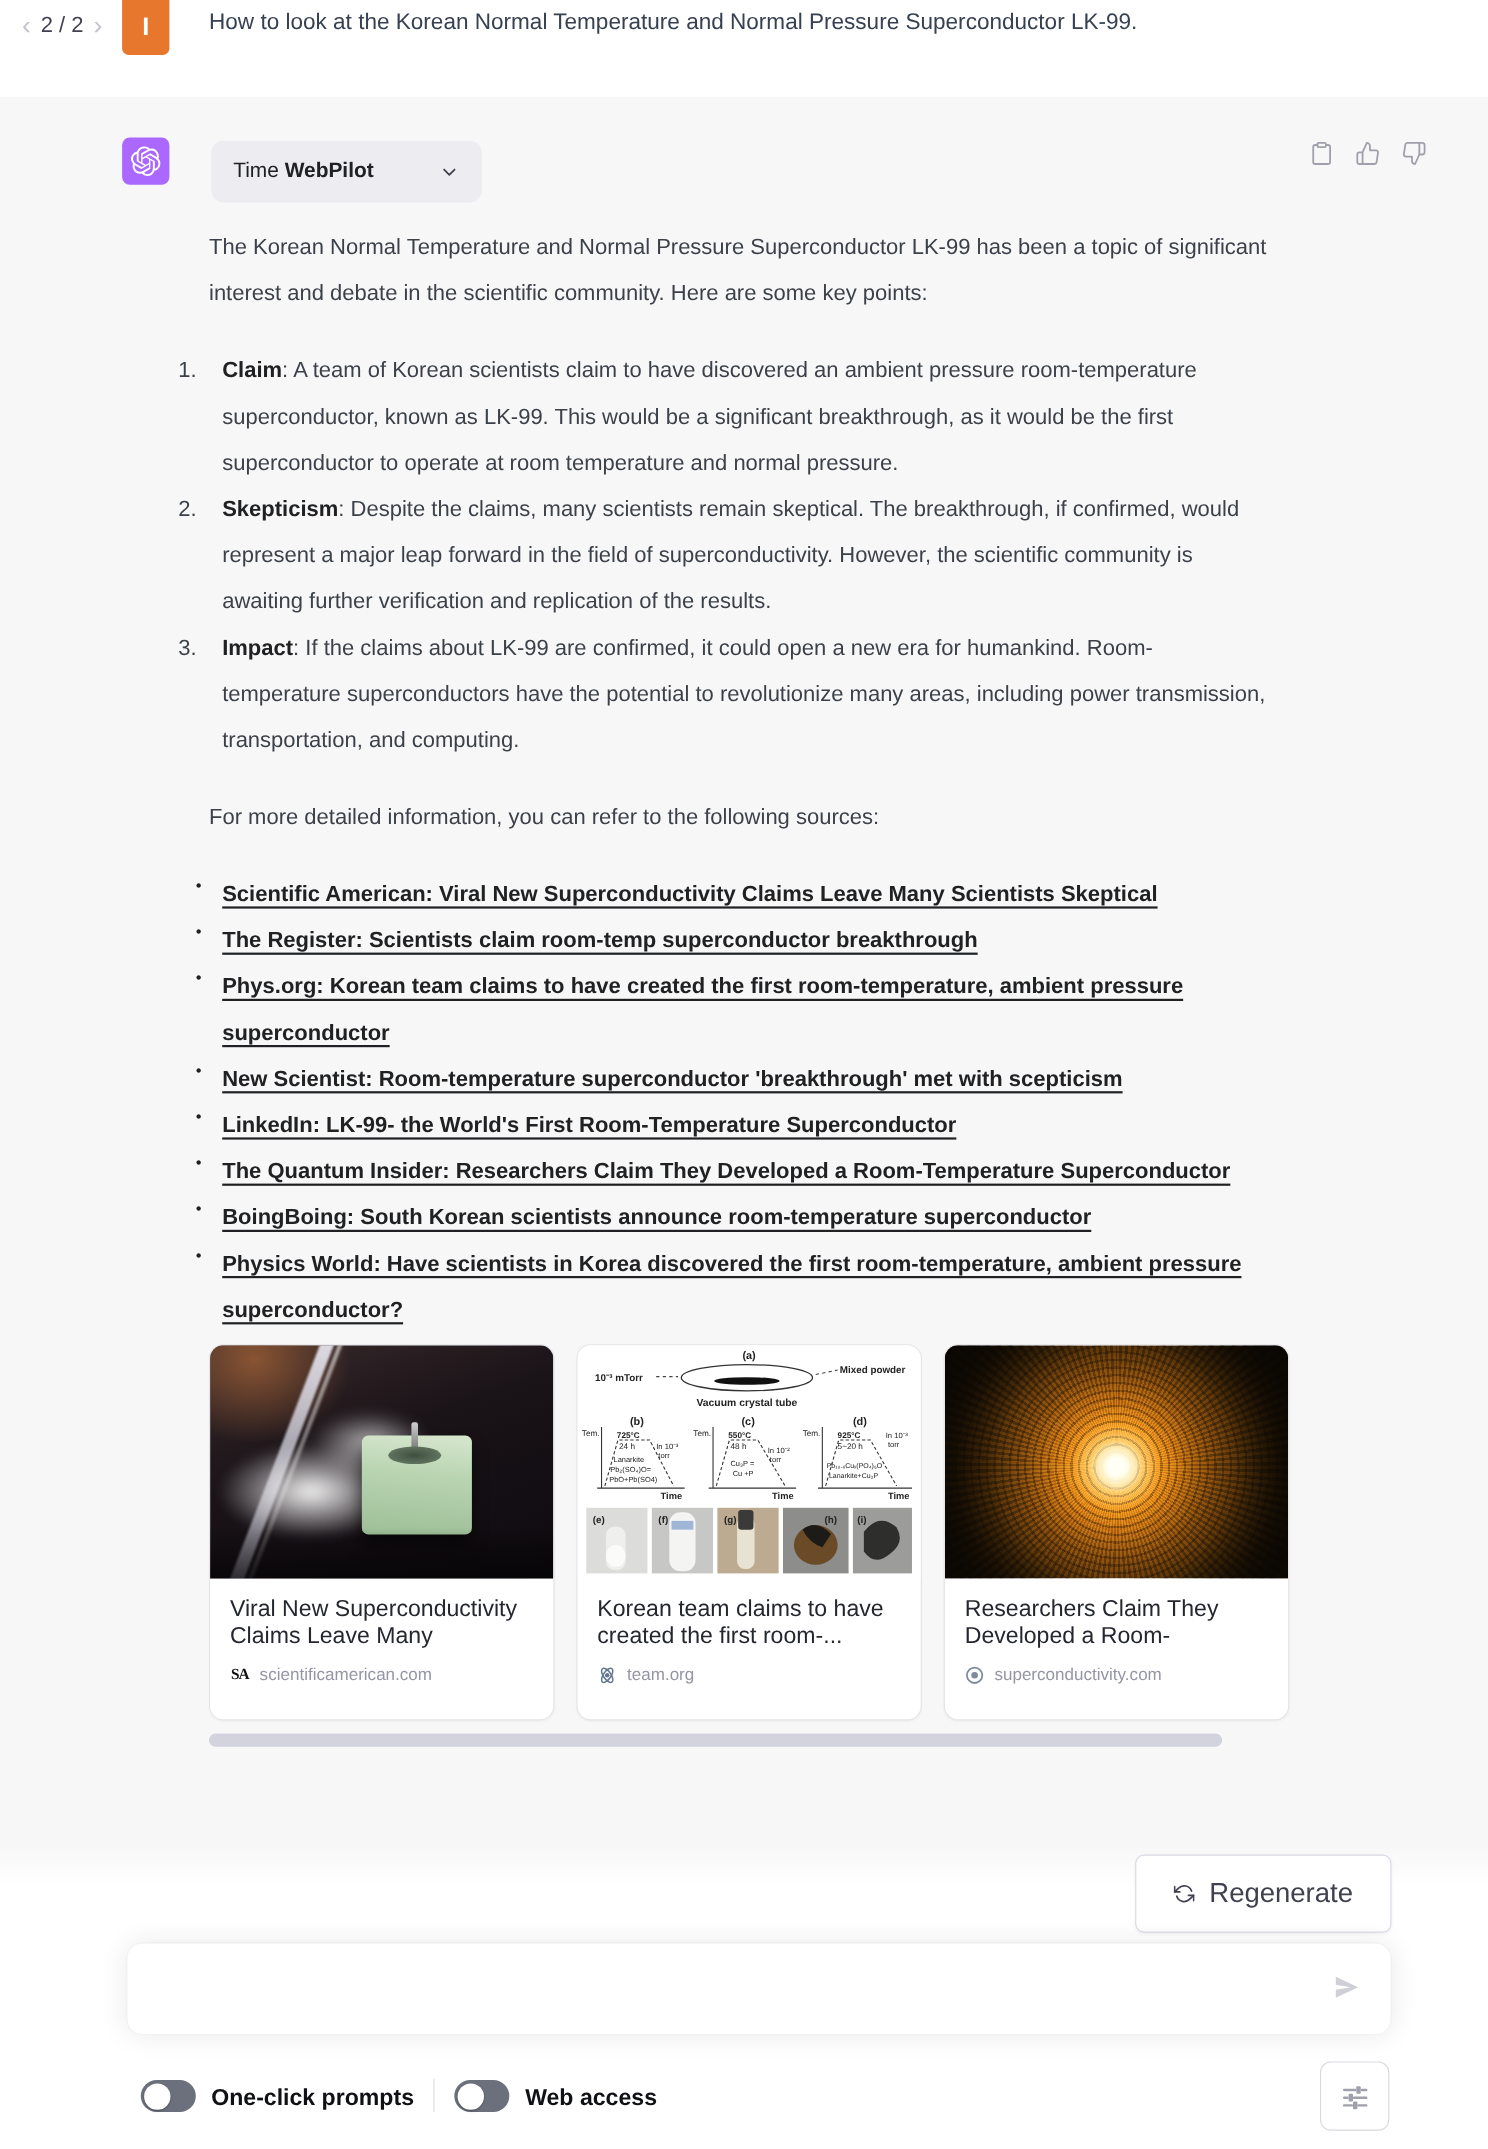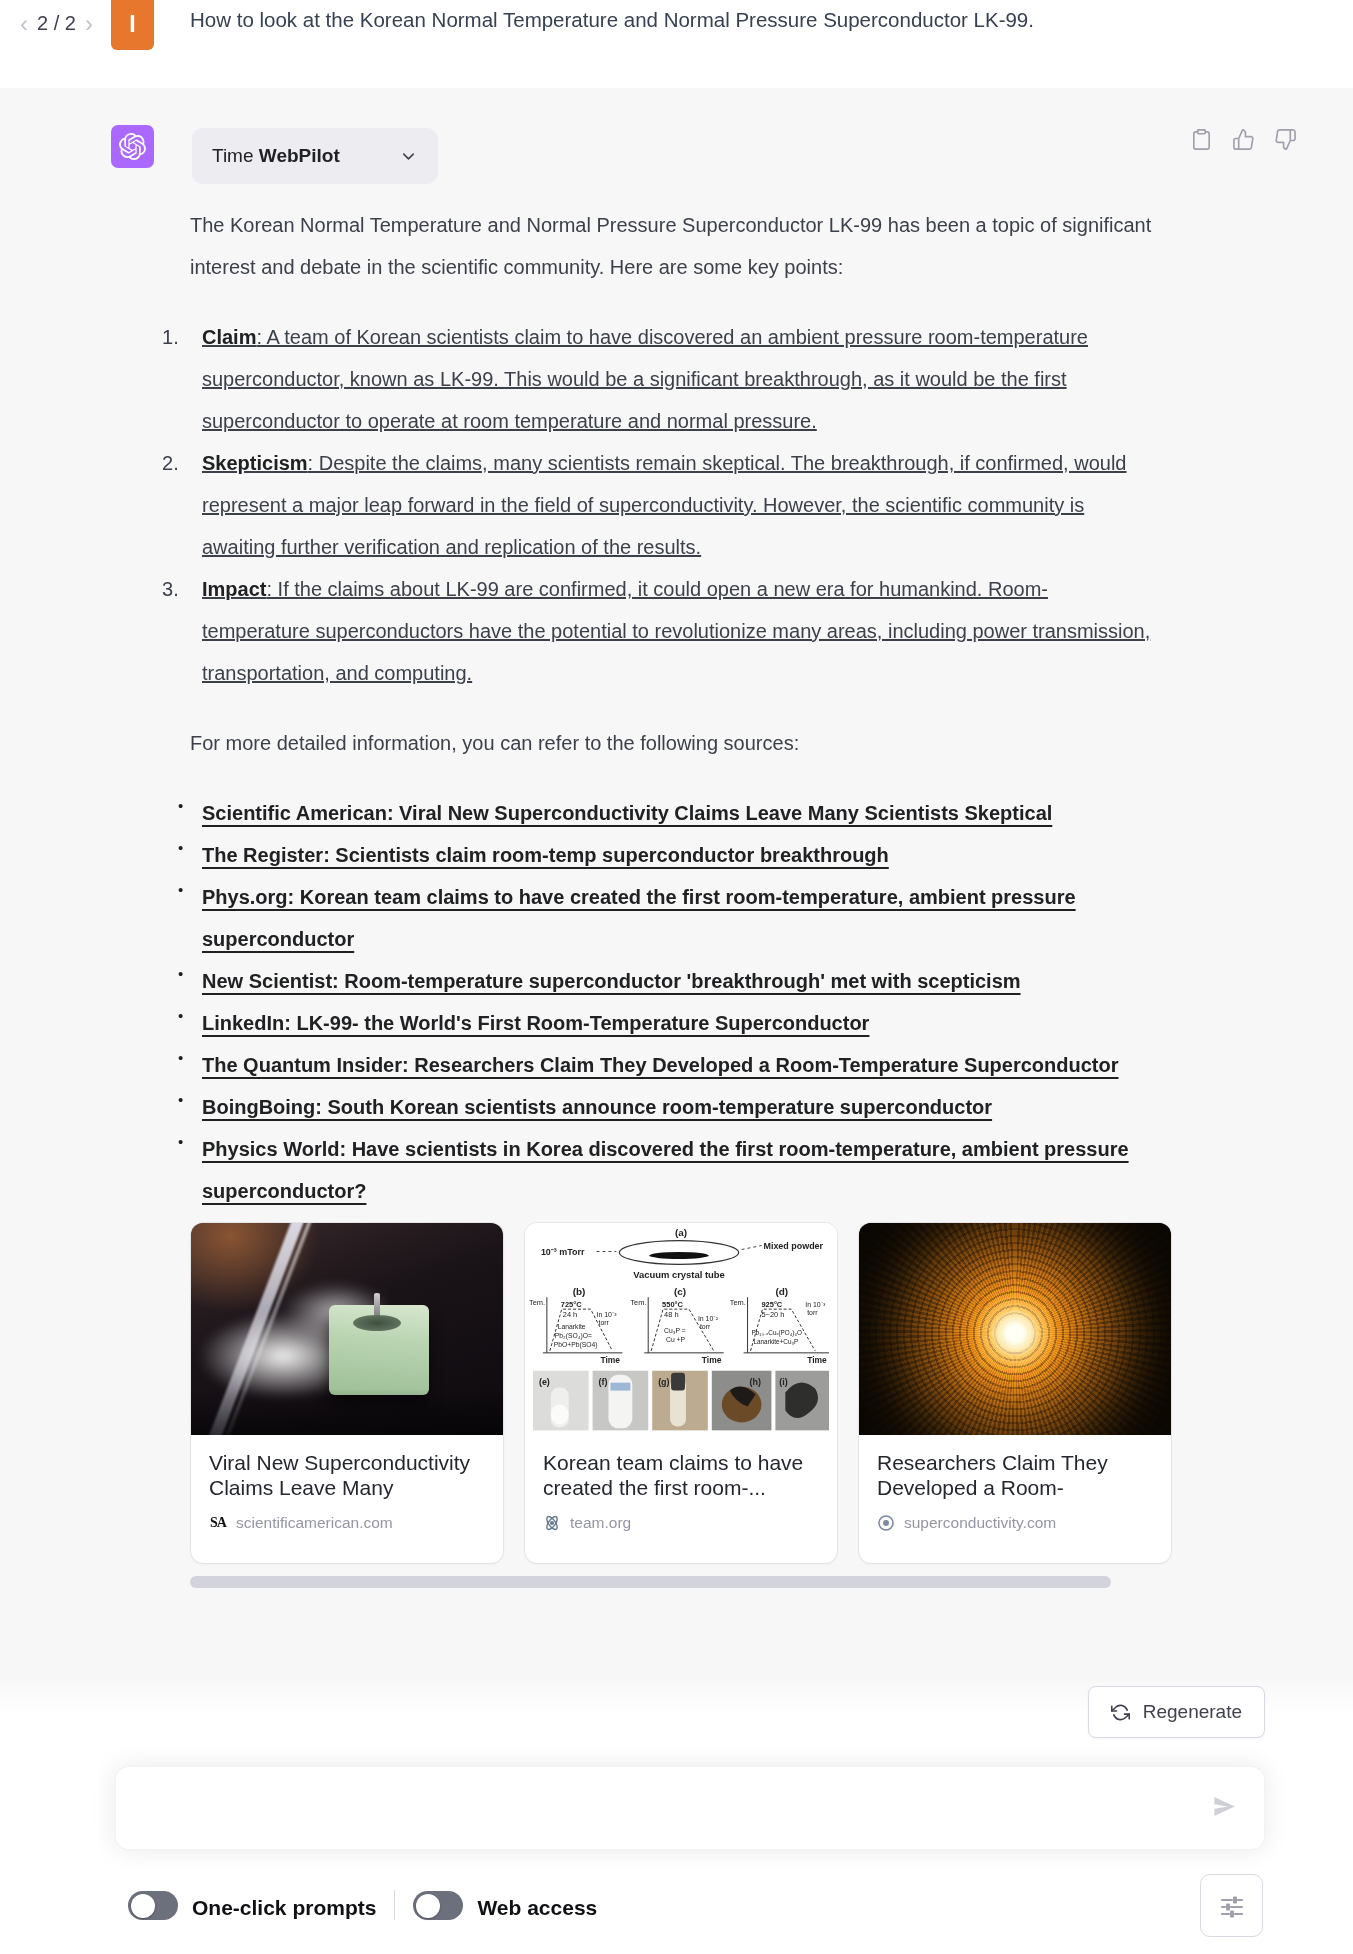--- a/index.html
+++ b/index.html
@@ -21,21 +21,21 @@
   .ai-avatar svg { width:27px; height:27px; fill:#fff; }
   .plugin-pill { position:absolute; left:192px; top:40px; width:246px; height:56px; background:#ececf1; border:none; border-radius:11px; display:flex; align-items:center; justify-content:space-between; padding:0 20px; font-size:19px; color:#202123; cursor:pointer; font-family:inherit; }
   .plugin-pill b { font-weight:700; }
   .plugin-pill svg { width:19px; height:19px; stroke:#40414f; stroke-width:2; fill:none; }
   .msg-actions { position:absolute; left:1190px; top:130px; top:40px; display:flex; gap:19px; }
   .msg-actions .act { background:none; border:none; cursor:pointer; padding:0; }
   .msg-actions svg { width:23px; height:23px; stroke:#9fa0ab; stroke-width:1.7; fill:none; stroke-linecap:round; stroke-linejoin:round; }
 
   .content { position:absolute; left:190px; top:116px; width:962px; font-size:20px; line-height:42px; color:#3c4149; }
   .content p.intro { margin-bottom:28px; }
-  .content ol { list-style:none; counter-reset:pt;text-decoration:underline; }
+  .content ol { list-style:none; counter-reset:pt; }
   .content ol li { position:relative; padding-left:12px; counter-increment:pt; }
   .content ol li::before { content:counter(pt) "."; position:absolute; left:-28px; color:#3c4149; }
   .content ol li strong { color:#202123; font-weight:700; }
   .gap-para { margin:28px 0; }
   .content ul.sources { list-style:none; }
   .content ul.sources li { position:relative; padding-left:12px; }
   .content ul.sources li::before { content:"•"; position:absolute; left:-12px; top:-7px; font-size:15px; color:#202123; }
   .content ul.sources a { color:#202123; font-weight:600; text-decoration:underline; text-underline-offset:5px; text-decoration-thickness:1.5px; cursor:pointer; }
 
   
@@ -71,21 +71,21 @@
   .c3-rays { position:absolute; inset:0; background:repeating-conic-gradient(from 0deg at 50% 52%, rgba(255,225,170,.18) 0deg 1.4deg, rgba(0,0,0,.20) 1.4deg 2.8deg); mix-blend-mode:overlay; }
   .c3-glow { position:absolute; inset:0; background:radial-gradient(circle at 50% 52%, #fffff5 0 4%, rgba(255,246,210,.95) 7%, rgba(255,230,160,.35) 13%, rgba(255,230,160,0) 22%); }
   .c3-vig { position:absolute; inset:0; background:radial-gradient(circle at 50% 52%, rgba(0,0,0,0) 58%, rgba(8,5,2,.8) 88%); }
 
   
   .hscroll { position:relative; margin-top:12px; height:12px; width:978px; }
   .hscroll .thumb { position:absolute; left:0; top:0; width:921px; height:12px; border-radius:7px; background:#d3d3dd; cursor:pointer; }
 
   
   .footer { position:relative; height:278px; background:linear-gradient(180deg,#f7f7f8 0%, #ffffff 14%); }
-  .regen { position:absolute; right:88px; top:10px; height:52px; display:flex; align-items:center; gap:13px; background:#fff; border:1px solid #d9d9e3; border-radius:8px; padding:0 22px; font-size:19px; color:#40414f; font-family:inherit; cursor:pointer; box-shadow:0 1px 3px rgba(0,0,0,.05); }
+  .regen { position:absolute; right:88px; top:10px; height:71px; display:flex; align-items:center; gap:13px; background:#fff; border:1px solid #d9d9e3; border-radius:8px; padding:0 34px; font-size:25px; color:#40414f; font-family:inherit; cursor:pointer; box-shadow:0 1px 3px rgba(0,0,0,.05); }
   .regen svg { width:19px; height:19px; stroke:#40414f; stroke-width:2; fill:none; stroke-linecap:round; stroke-linejoin:round; }
   .input-box { position:absolute; left:115px; right:88px; top:90px; height:84px; background:#fff; border:1px solid rgba(0,0,0,.05); border-radius:14px; box-shadow:0 0 26px rgba(0,0,0,.09); display:flex; align-items:center; }
   .input-box textarea { flex:1; border:none; outline:none; resize:none; background:transparent; font-family:inherit; font-size:20px; padding:26px 20px; color:#374151; height:100%; }
   .send-btn { background:none; border:none; cursor:pointer; padding:0 26px; }
   .send-btn svg { width:27px; height:27px; fill:#cfcfd8; }
   .toggles { position:absolute; left:128px; top:214px; display:flex; align-items:flex-end; }
   .toggle { position:relative; width:50px; height:29px; border-radius:15px; background:#6c707c; border:none; cursor:pointer; flex:none; }
   .toggle .knob { position:absolute; left:3px; top:2.5px; width:24px; height:24px; border-radius:50%; background:#fff; box-shadow:0 1px 2px rgba(0,0,0,.3); }
   .toggle-label { margin:0 18px 0 14px; font-size:21px; font-weight:700; color:#101114; }
   .tg-divider { width:1px; height:30px; background:#d9d9e3; margin-right:18px; }

